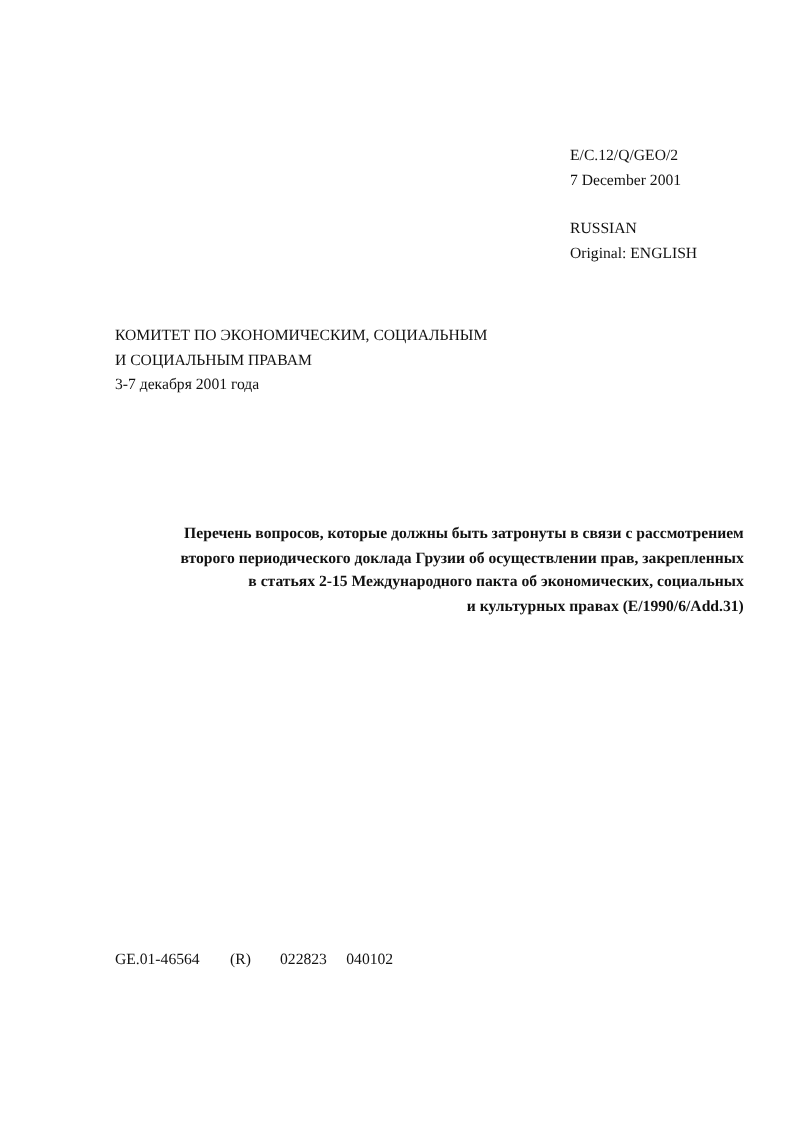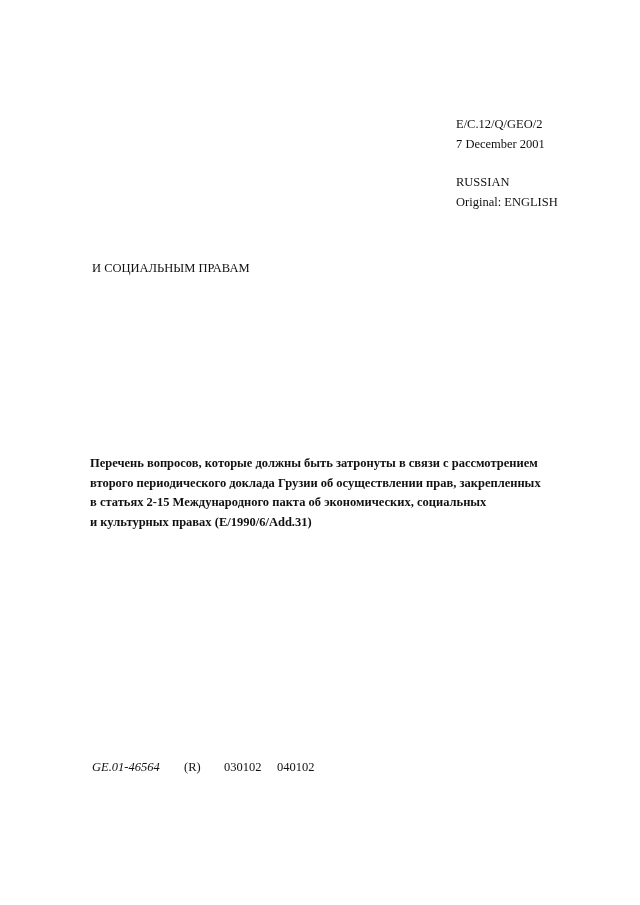--- a/index.html
+++ b/index.html
@@ -37,25 +37,24 @@
       left: 92px;
       top: 259px;
       font-size: 12.5px;
       line-height: 19.5px;
     }
     .title-block {
       position: absolute;
       left: 90px;
       top: 417px;
       width: 505px;
-      text-align: left;
+      text-align: right;
       font-weight: bold;
       font-size: 12.5px;
       line-height: 19.5px;
-      margin-top: 37px;
     }
     .footer-code {
       position: absolute;
       left: 92px;
       top: 758px;
       font-size: 12.5px;
       line-height: 19px;
       white-space: pre;
     }
     .footer-code span {
@@ -70,25 +69,27 @@
 
   <div class="symbol-block">
     <span class="line">E/C.12/Q/GEO/2</span>
     <span class="line">7 December 2001</span>
     <div class="gap"></div>
     <span class="line">RUSSIAN</span>
     <span class="line">Original:  ENGLISH</span>
   </div>
 
   <div class="committee-block">
+    <span class="line">КОМИТЕТ ПО ЭКОНОМИЧЕСКИМ, СОЦИАЛЬНЫМ</span>
     <span class="line">И СОЦИАЛЬНЫМ ПРАВАМ</span>
+    <span class="line">3-7 декабря 2001 года</span>
   </div>
 
   <div class="title-block">
     <span class="line">Перечень вопросов, которые должны быть затронуты в связи с рассмотрением</span>
     <span class="line">второго периодического доклада Грузии об осуществлении прав, закрепленных</span>
     <span class="line">в статьях 2-15 Международного пакта об экономических, социальных</span>
     <span class="line">и культурных правах (E/1990/6/Add.31)</span>
   </div>
 
-  <div class="footer-code"><span style="width:92px;font-style:italic;">GE.01-46564</span><span style="width:40px;">(R)</span><span style="width:53px;">030102</span><span>040102</span></div>
+  <div class="footer-code"><span style="width:92px;">GE.01-46564</span><span style="width:40px;">(R)</span><span style="width:53px;">022823</span><span>040102</span></div>
 
 </div>
 
 </body></html>

